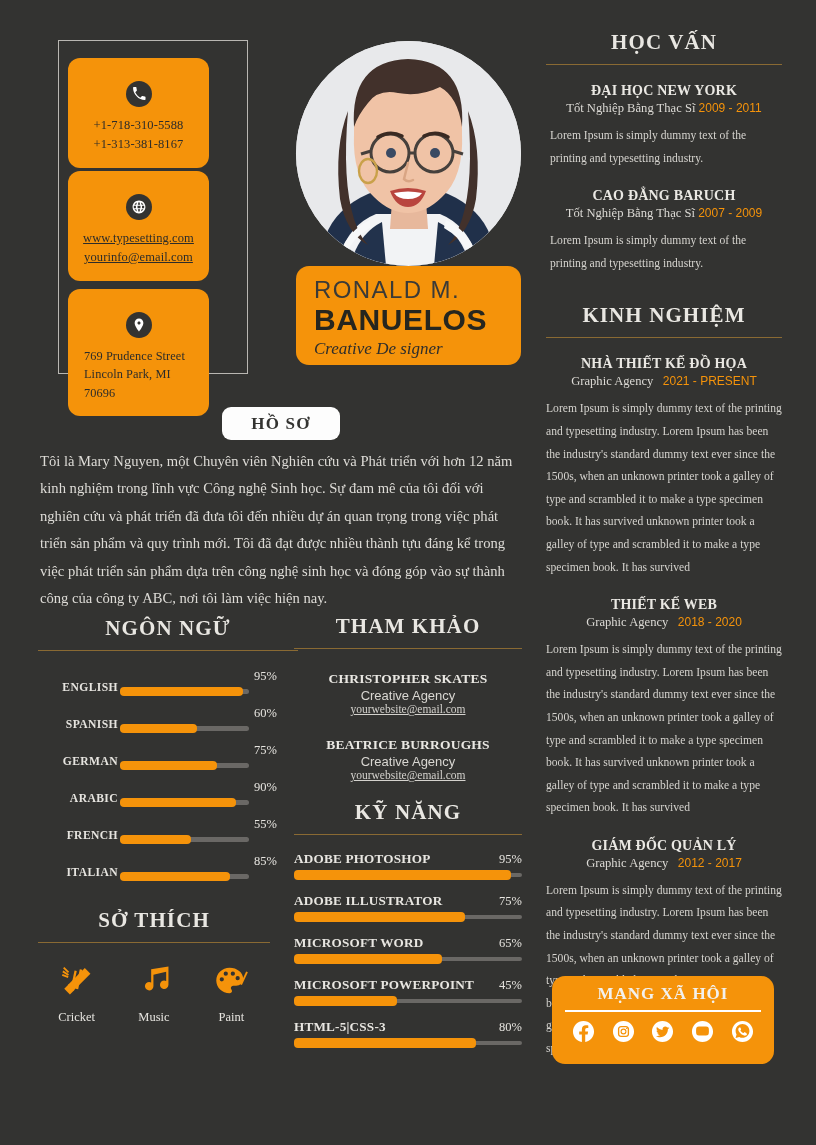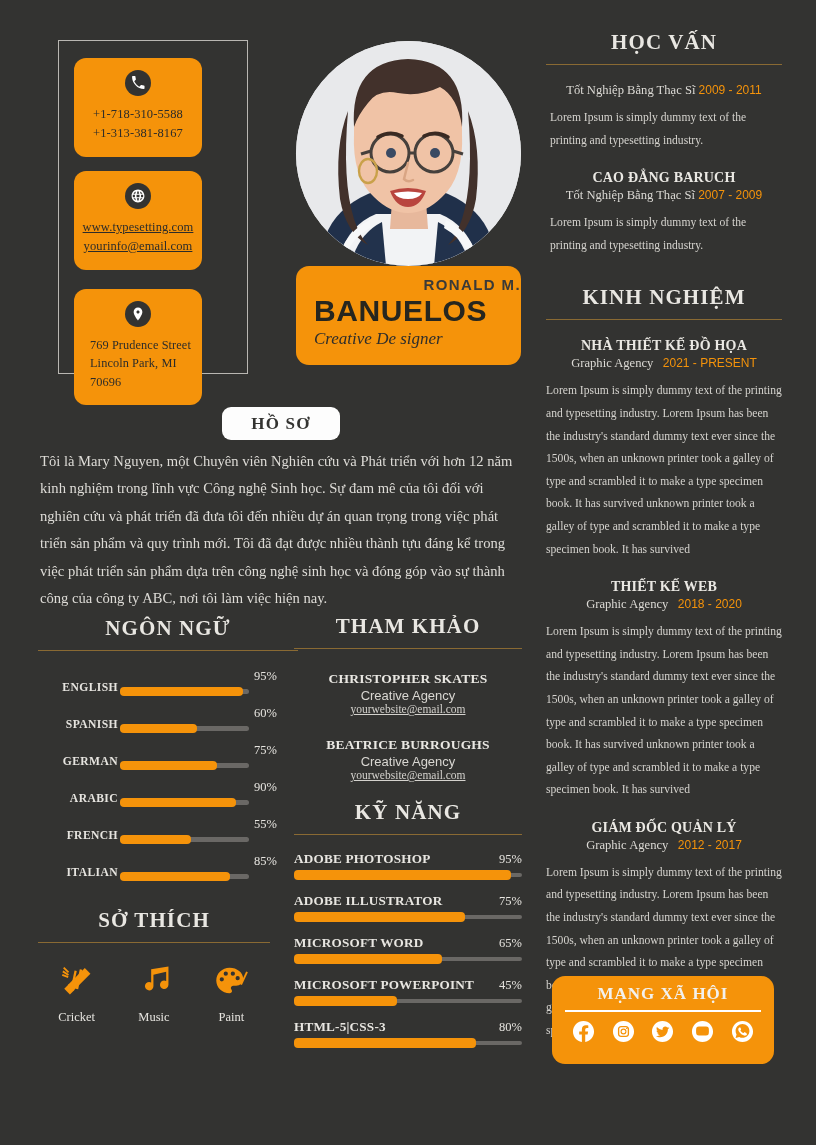--- a/index.html
+++ b/index.html
@@ -11,24 +11,24 @@
     overflow:hidden;
   }
   .page{ position:relative; width:816px; height:1145px; }
 
   
   .contact-frame{
     position:absolute; left:58px; top:40px; width:190px; height:334px;
     border:1px solid #b9b7b2;
   }
   .contact-card{
-    position:absolute; left:15px; width:128px;
+    position:absolute; left:9px; width:141px;
     background:#F5930A; border-radius:12px;
     display:flex; flex-direction:column; align-items:center;
-    padding:12px 6px 14px;
+    padding:23px 6px 14px;
   }
   .cc1{ top:17px; }
   .cc2{ top:130px; }
   .cc3{ top:248px; }
   .cc-icon{
     width:26px; height:26px; border-radius:50%;
     background:#333331; display:flex; align-items:center; justify-content:center;
     margin-bottom:9px;
   }
   .cc-icon svg{ width:14px; height:14px; fill:#fff; }
@@ -44,22 +44,22 @@
     position:absolute; left:296px; top:41px; width:225px; height:225px;
     border-radius:50%; overflow:hidden;
     background:#e9eaec;
   }
   .photo svg{ width:100%; height:100%; display:block; }
   .name-card{
     position:absolute; left:296px; top:266px; width:225px; height:99px;
     background:#F5930A; border-radius:13px;
     padding:11px 0 0 18px;
   }
-  .n-first{ font-size:15px; color:#3a3a38; letter-spacing:1.4px; line-height:1.1;
-    font-family:"Liberation Sans", sans-serif; font-weight:700;text-align:right; }
+  .n-first{ font-size:24px; color:#3a3a38; letter-spacing:1.4px; line-height:1.1;
+    font-family:"Liberation Sans", sans-serif; font-weight:400; }
   .n-last{ font-size:30px; color:#26261f; letter-spacing:.6px; line-height:1.12;
     font-family:"Liberation Sans", sans-serif; font-weight:700; }
   .n-role{ font-size:17px; color:#2e2e2c; margin-top:2px;
     font-family:"Liberation Serif", serif; font-style:italic; }
 
   
   .hoso-pill{
     position:absolute; left:222px; top:407px; width:118px; height:33px;
     background:#fdfdfd; border-radius:9px;
     display:flex; align-items:center; justify-content:center;
@@ -397,20 +397,21 @@
         </div>
       </div>
   </div>
 
   <div class="right-col">
     <div class="r-sec">
       <div class="sec-title">HỌC VẤN</div>
       <div class="sec-rule"></div>
       <div id="edu-list">
           <div class="entry">
+            <div class="e-title">ĐẠI HỌC NEW YORK</div>
             <div class="e-meta"><span>Tốt Nghiệp Bằng Thạc Sĩ</span> <span class="yr">2009 - 2011</span></div>
             <div class="e-body indent">Lorem Ipsum is simply dummy text of the printing and typesetting industry.</div>
           </div>
           <div class="entry">
             <div class="e-title">CAO ĐẲNG BARUCH</div>
             <div class="e-meta"><span>Tốt Nghiệp Bằng Thạc Sĩ</span> <span class="yr">2007 - 2009</span></div>
             <div class="e-body indent">Lorem Ipsum is simply dummy text of the printing and typesetting industry.</div>
           </div>
         </div>
     </div>

